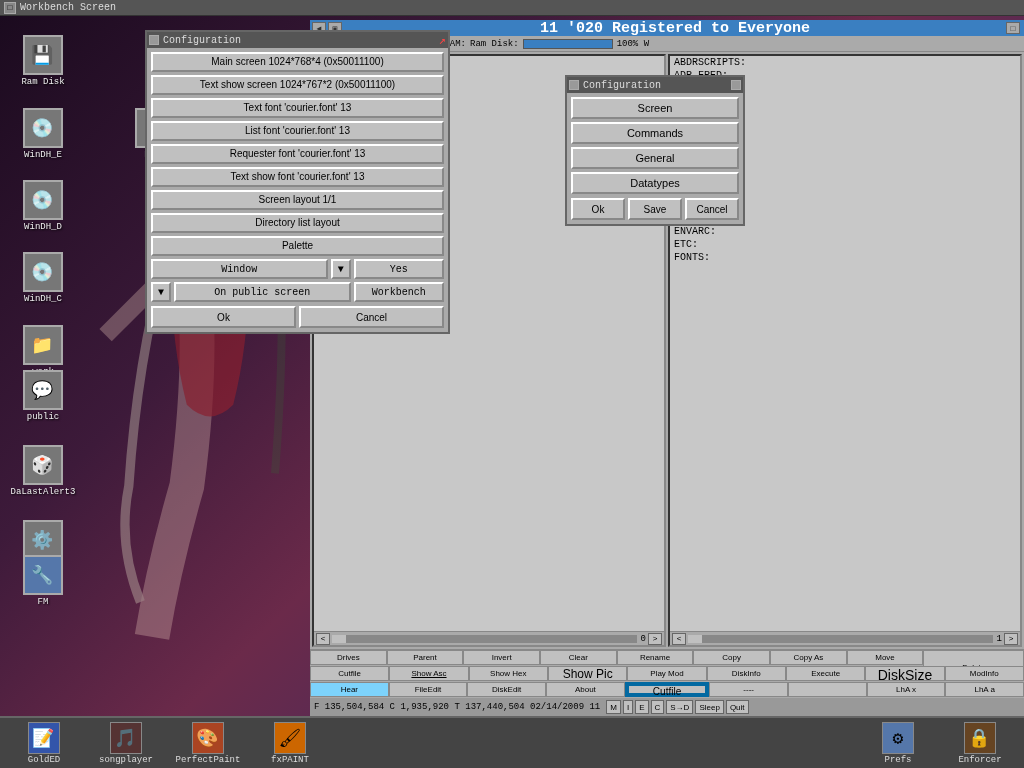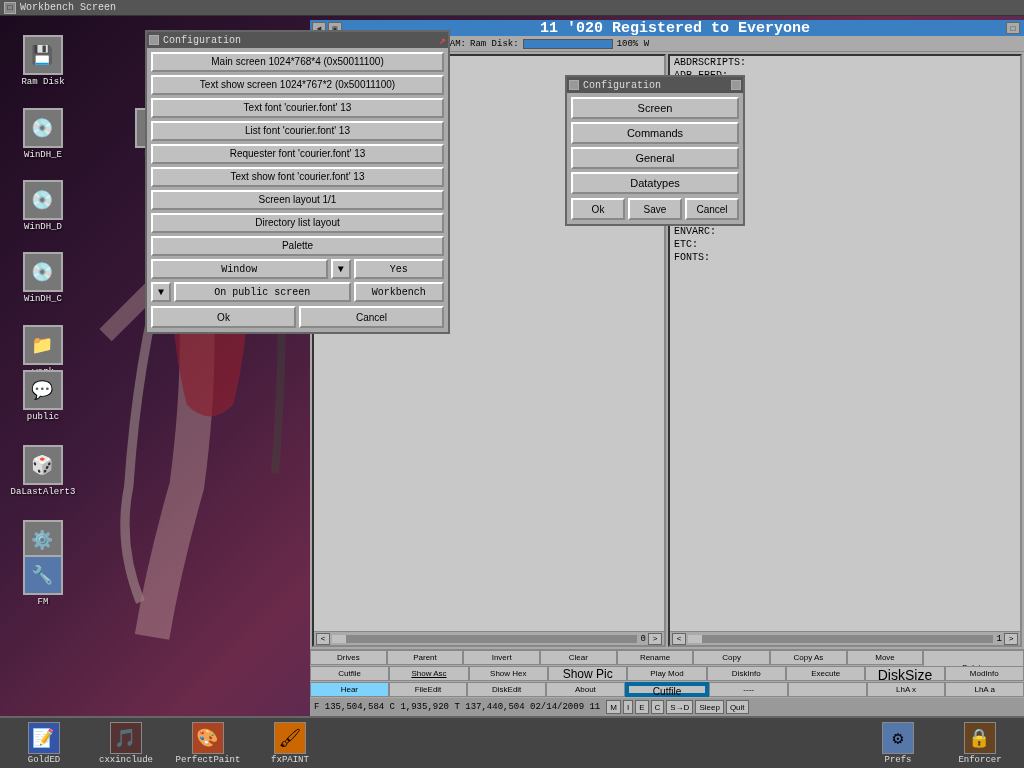--- a/index.html
+++ b/index.html
@@ -563,21 +563,21 @@
   </div>
 </div>
 
 <div class="taskbar">
   <div class="taskbar-icon">
     <div class="taskbar-icon-img" style="background:#3355aa;">📝</div>
     <div class="taskbar-icon-label">GoldED</div>
   </div>
   <div class="taskbar-icon">
     <div class="taskbar-icon-img" style="background:#553333;">🎵</div>
-    <div class="taskbar-icon-label">cxxinclude</div>
+    <div class="taskbar-icon-label">songplayer</div>
   </div>
   <div class="taskbar-icon">
     <div class="taskbar-icon-img" style="background:#aa4422;">🎨</div>
     <div class="taskbar-icon-label">PerfectPaint</div>
   </div>
   <div class="taskbar-icon">
     <div class="taskbar-icon-img" style="background:#cc6600;">🖌</div>
     <div class="taskbar-icon-label">fxPAINT</div>
   </div>
   <div style="flex:1;"></div>

